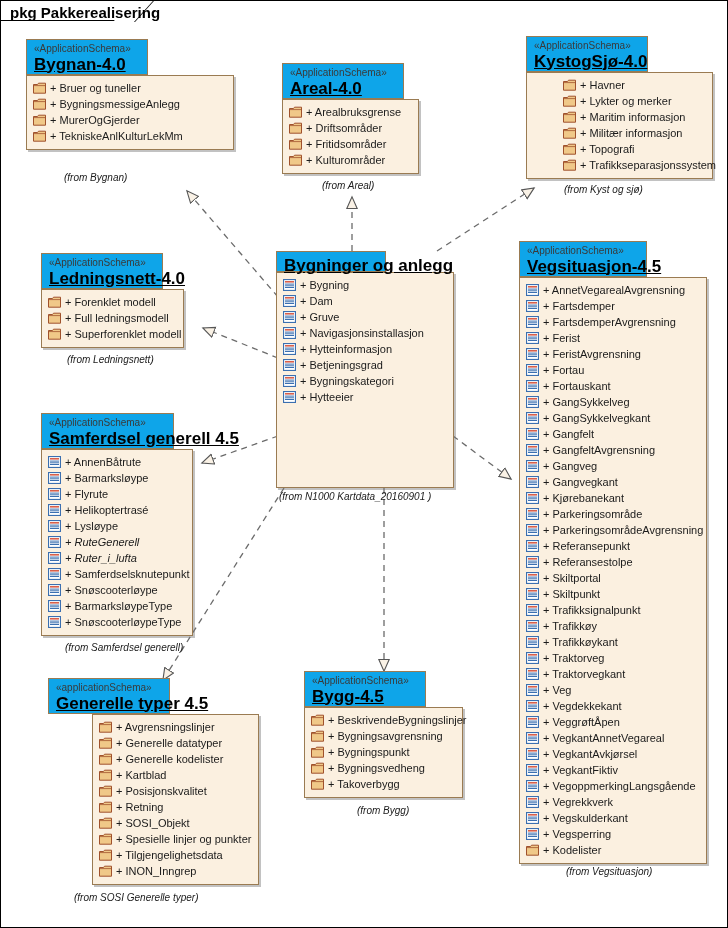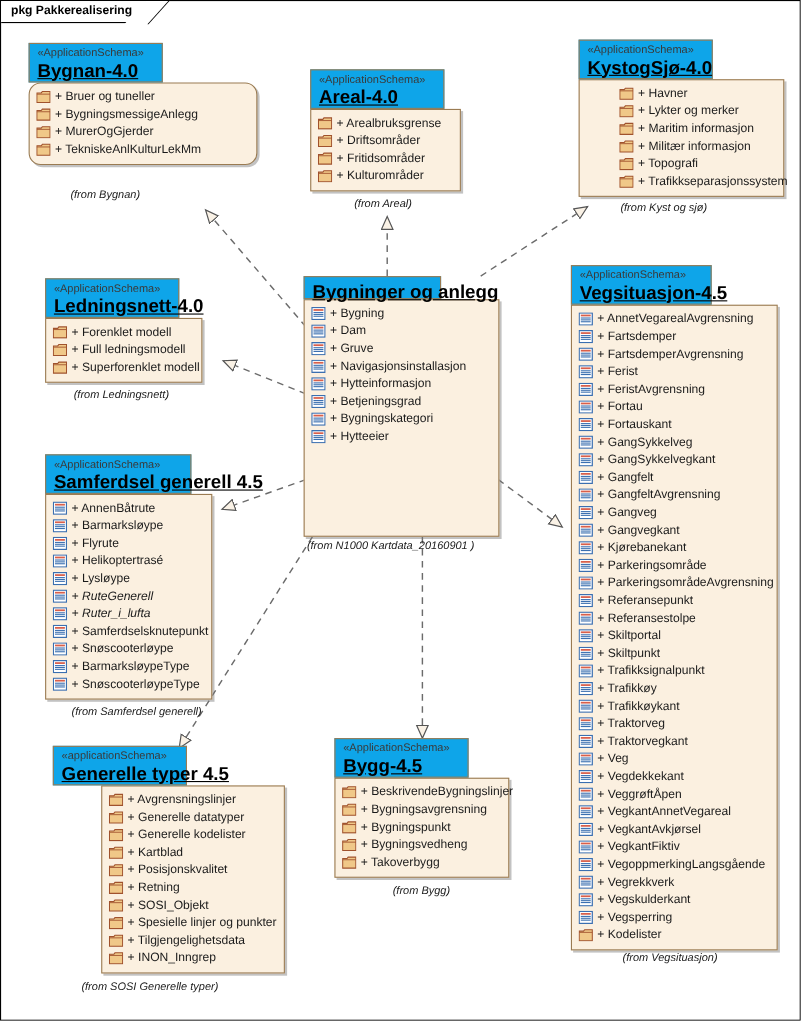--- a/index.html
+++ b/index.html
@@ -40,21 +40,21 @@
     background: #ffffff;
     transform: skewX(-42deg);
     transform-origin: bottom left;
     border-right: 1px solid #000000;
     box-sizing: border-box;
   }
   #frame-tab-label {
     position: absolute;
     left: 9px;
     top: 3px;
-    font-size: 11px;
+    font-size: 15px;
     font-weight: bold;
     color: #000000;
     white-space: nowrap;
   }
 
   
   #connectors {
     position: absolute;
     left: 0;
     top: 0;
@@ -175,21 +175,21 @@
 
       <path d="M 452 435 L 510 478"></path>
     </g>
   </svg>
 
   <div class="pkg" id="pkg-bygnan" style="left:25px; top:38px;">
     <div class="pkg-head" style="width:122px; height:36px;">
       <div class="stereo">«ApplicationSchema»</div>
       <div class="pname">Bygnan-4.0</div>
     </div>
-    <div class="pkg-body members" style="top:36px; width:208px;border-radius:11px;">
+    <div class="pkg-body members" style="top:36px; width:208px;">
         <div class="member">
           <span class="icon">
             <svg class="ico-folder" width="13" height="12" viewBox="0 0 13 12" xmlns="http://www.w3.org/2000/svg">
               <path d="M0.5 2.5 L4.5 2.5 L5.5 1.2 L12.5 1.2 L12.5 11.2 L0.5 11.2 Z" fill="#f0c888" stroke="#a0522d" stroke-width="1"></path>
               <path d="M0.5 3.6 L12.5 3.6" stroke="#a0522d" stroke-width="0.8"></path>
             </svg>
           </span>
           <span class="mtxt">+ Bruer og tuneller</span>
         </div>
         <div class="member">
@@ -606,21 +606,21 @@
               <path d="M0.5 3.6 L12.5 3.6" stroke="#a0522d" stroke-width="0.8"></path>
             </svg>
           </span>
           <span class="mtxt">+ INON_Inngrep</span>
         </div>
       </div>
     <div class="from" style="left:26px; top:214px;">(from SOSI Generelle typer)</div>
   </div>
 
   <div class="pkg" id="pkg-bygninger" style="left:275px; top:250px;">
-    <div class="pkg-head simple" style="width:125px; height:21px;">
+    <div class="pkg-head simple" style="width:110px; height:21px;">
       <div class="pname">Bygninger og anlegg</div>
     </div>
     <div class="pkg-body members" style="top:21px; width:178px; height:216px;">
         <div class="member">
           <span class="icon">
             <svg class="ico-class" width="13" height="12" viewBox="0 0 13 12" xmlns="http://www.w3.org/2000/svg">
               <rect x="0.5" y="0.5" width="12" height="11" fill="#ffffff" stroke="#3b6fb0" stroke-width="1.2"></rect>
               <rect x="2" y="2" width="9" height="1.6" fill="#d95f4a"></rect>
               <rect x="2" y="4.6" width="9" height="1" fill="#3b6fb0"></rect>
               <rect x="2" y="6.3" width="9" height="1" fill="#3b6fb0"></rect>

